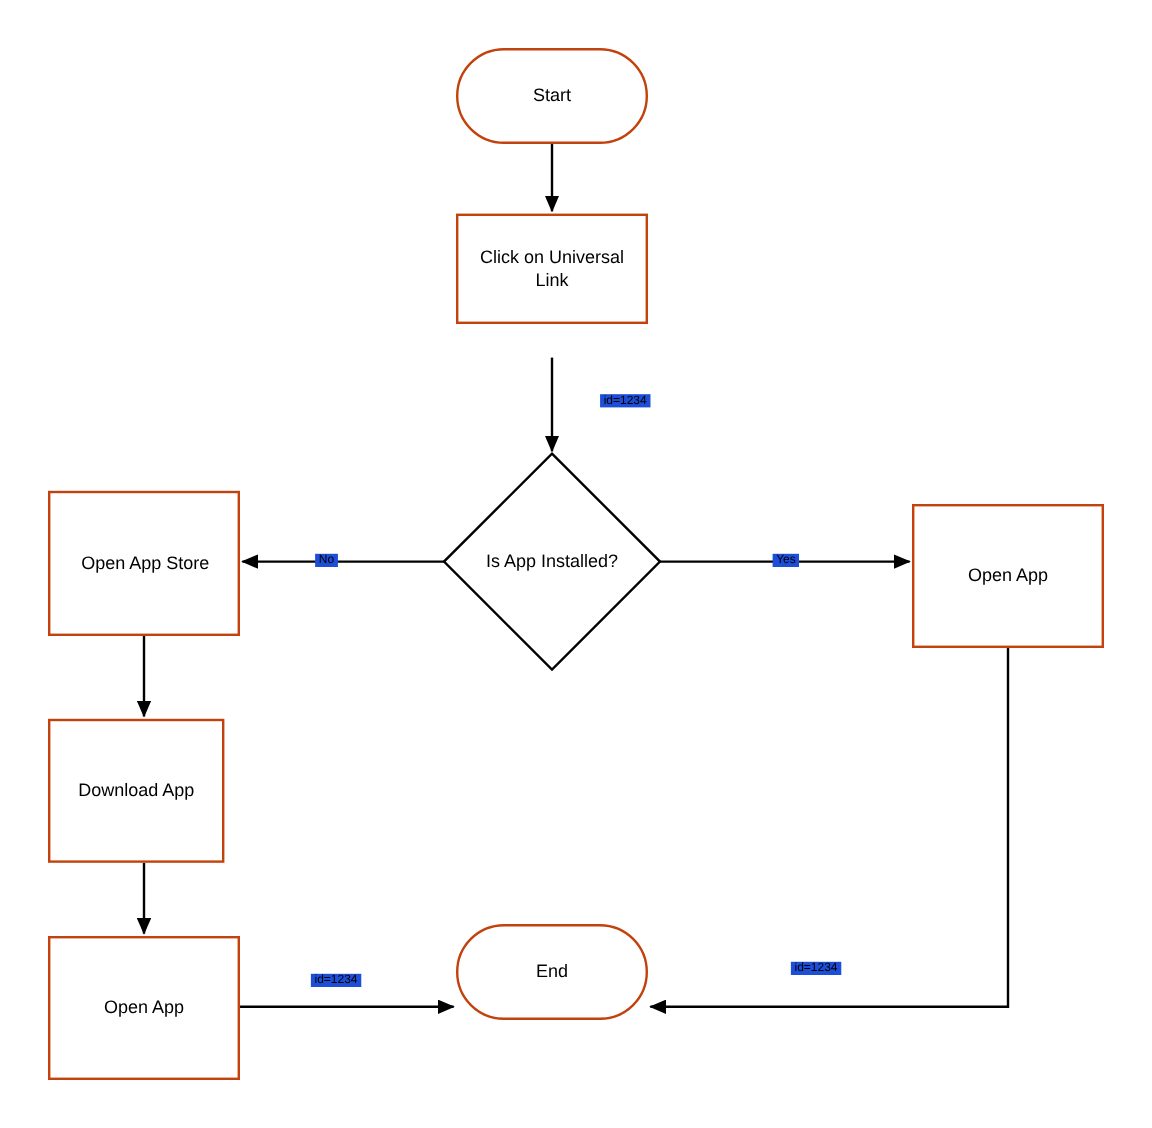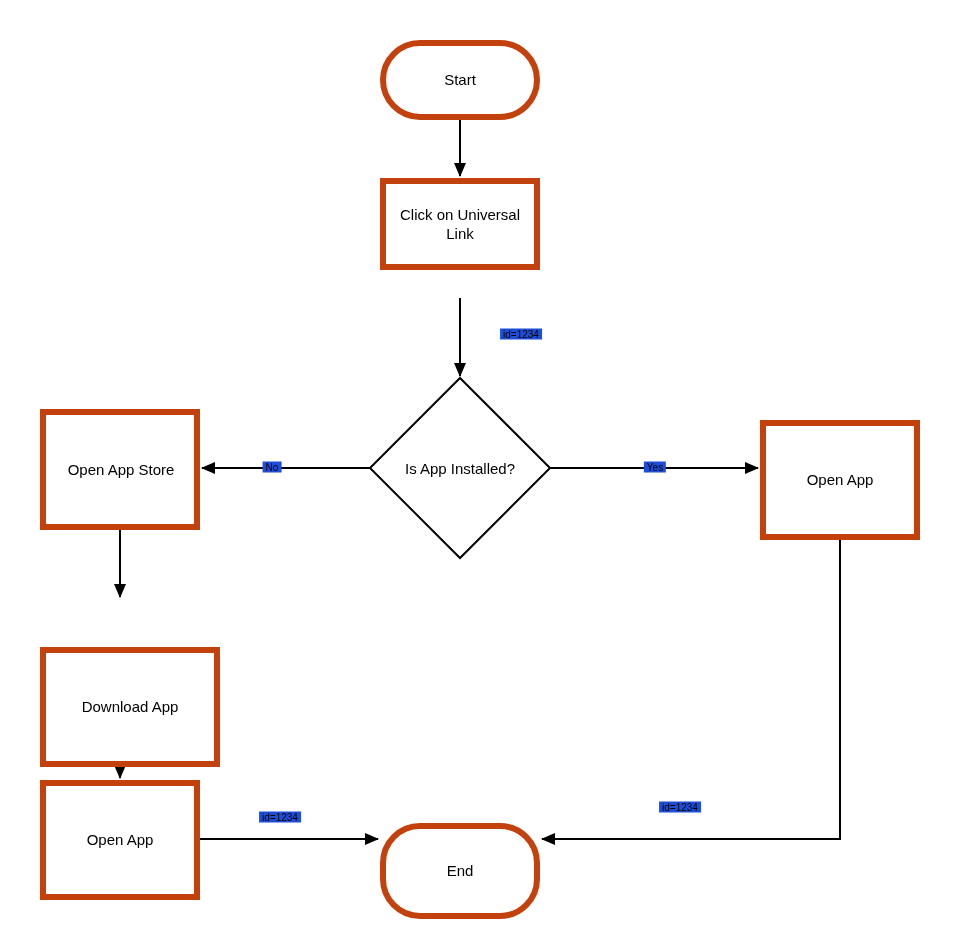--- a/index.html
+++ b/index.html
@@ -13,21 +13,21 @@
     overflow: hidden;
   }
   .edge-layer {
     position: absolute;
     left: 0; top: 0;
     width: 960px; height: 940px;
   }
   .node {
     position: absolute;
     box-sizing: border-box;
-    border: 6px solid #c2410c;
+    border: 2px solid #c2410c;
     background: #ffffff;
     display: flex;
     align-items: center;
     justify-content: center;
     text-align: center;
     font-size: 15px;
     line-height: 1.3;
     padding: 6px 10px;
   }
   .terminator { border-radius: 40px; }
@@ -45,23 +45,23 @@
     font-size: 10px;
     white-space: nowrap;
     background: #1d4ed8;
     padding: 0 3px;
   }
   
   .n-start        { left: 380px; top: 40px;  width: 160px; height: 80px; }
   .n-click        { left: 380px; top: 178px; width: 160px; height: 92px; }
   .n-store        { left: 40px;  top: 409px; width: 160px; height: 121px; padding-left: 12px; }
   .n-openapp-yes  { left: 760px; top: 420px; width: 160px; height: 120px; }
-  .n-download     { left: 40px;  top: 599px; width: 180px; height: 120px; margin-top: 48px; }
+  .n-download     { left: 40px;  top: 599px; width: 147px; height: 120px; }
   .n-openapp-no   { left: 40px;  top: 780px; width: 160px; height: 120px; }
-  .n-end          { left: 380px; top: 823px; width: 160px; height: 96px; }
+  .n-end          { left: 380px; top: 770px; width: 160px; height: 80px; }
   .l-decision     { left: 460px; top: 468px; }
   .l-id-click     { left: 521px; top: 334px; }
   .l-no           { left: 272px; top: 467px; }
   .l-yes          { left: 655px; top: 467px; }
   .l-id-left      { left: 280px; top: 817px; }
   .l-id-right     { left: 680px; top: 807px; }
 </style>
 </head>
 <body>
 

